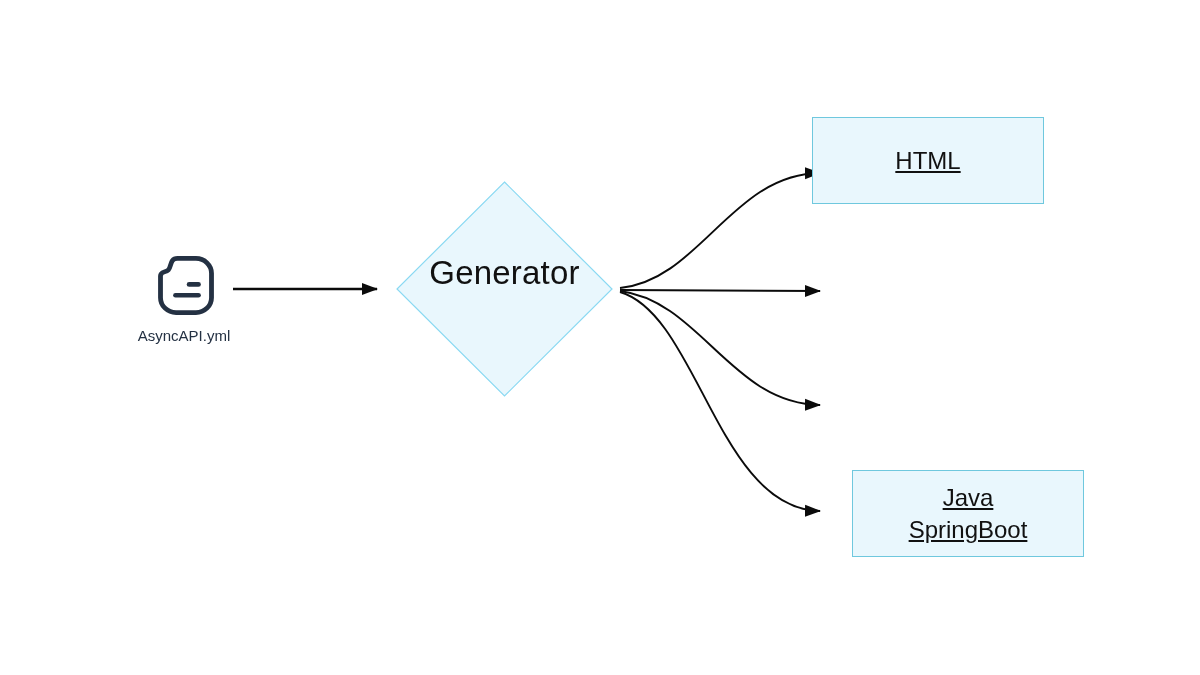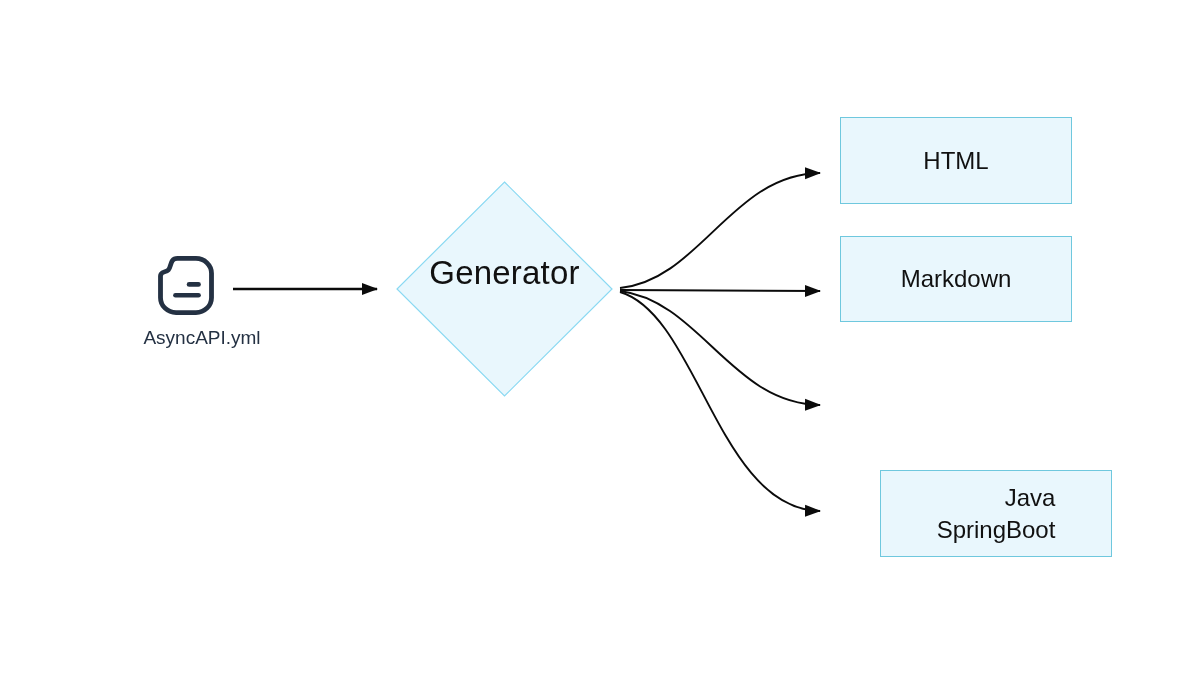--- a/index.html
+++ b/index.html
@@ -63,43 +63,44 @@
   }
   .file-icon-svg path {
     fill: none;
     stroke: var(--icon-stroke, #243143);
     stroke-width: 1.7;
     stroke-linecap: round;
     stroke-linejoin: round;
   }
   .source-label {
     position: absolute;
-    left: 122px;
+    left: 104px;
     top: 327px;
     width: 160px;
     text-align: center;
-    font-size: 19px;
+    font-size: 15px;
     font-weight: 500;
     color: var(--icon-stroke, #243143);
   }
   
   .out-box {
     position: absolute;
-    left: 840px;
+    left: 812px;
     width: 230px;
     background: var(--node-fill, #e9f7fd);
     border: 1px solid var(--box-border, #6fc8de);
     display: flex;
     align-items: center;
     justify-content: center;
-    text-align: right;
+    text-align: center;
     font-size: 24px;
     line-height: 1.33;
     color: var(--text-color, #111111);
     white-space: pre-line;
+    text-decoration: underline;
   }
   .out-box.b0 { top: 117px; height: 85px; }
   .out-box.b1 { top: 236px; height: 84px; }
   .out-box.b2 { top: 353px; height: 85px; }
   .out-box.b3 { top: 470px; height: 85px; margin-left: 40px; }
 </style>
 </head>
 <body>
 
 <div class="canvas">
@@ -128,19 +129,18 @@
     <path d="M13.1 11.6 H16.4"></path>
     <path d="M8.3 15.6 H16.4"></path>
   </svg>
 
   <div class="source-label">AsyncAPI.yml</div>
 
   <div class="generator-label">Generator</div>
 
   <div class="out-box b0">HTML</div>
 
-  <div class="out-box b1">Markdown</div>
 
 
   <div class="out-box b3">Java
 SpringBoot</div>
 
 </div>
 
 </body></html>

